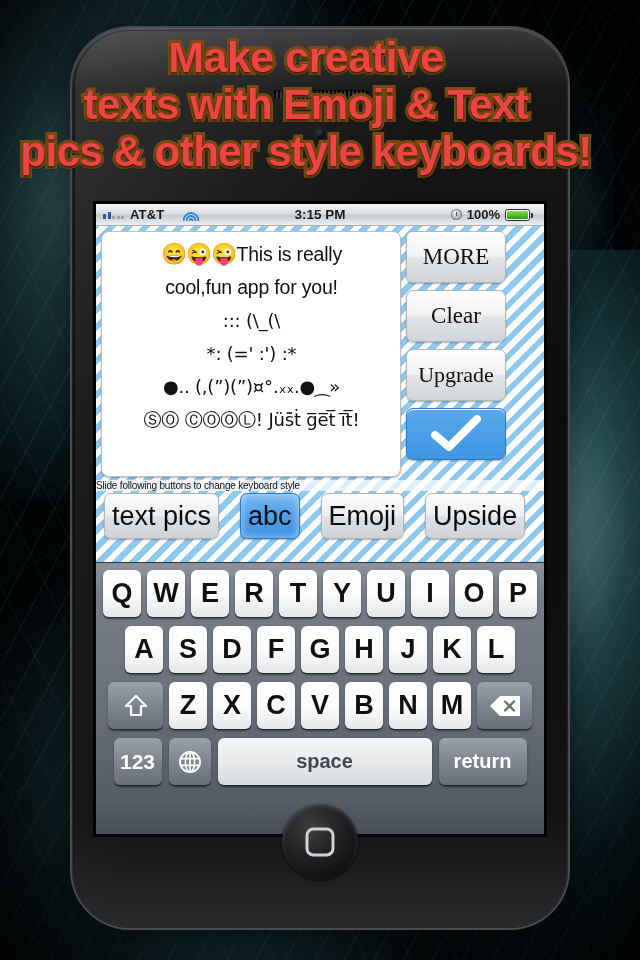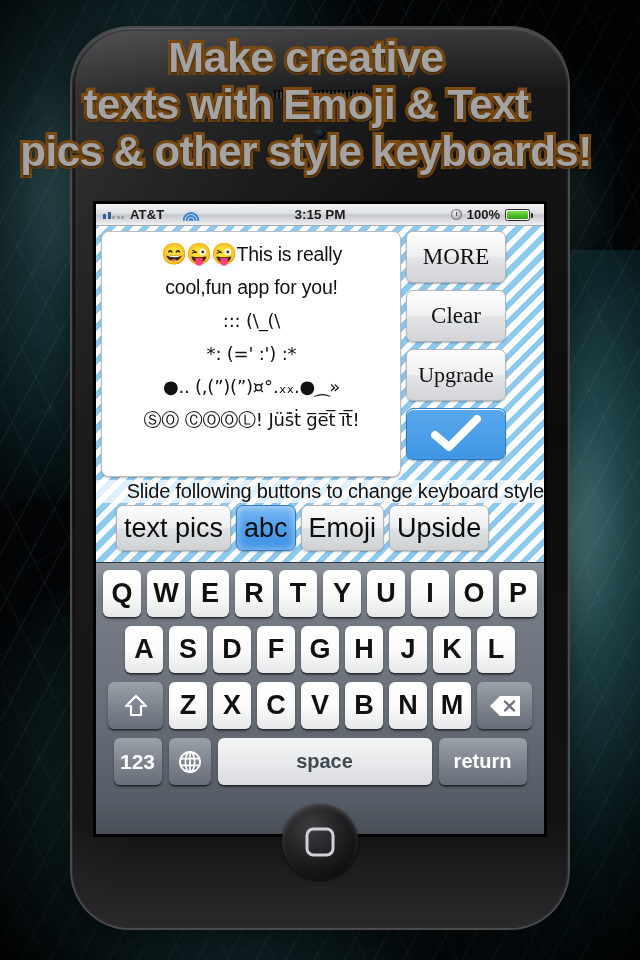--- a/index.html
+++ b/index.html
@@ -43,21 +43,21 @@
     position:absolute; inset:0;
     background:radial-gradient(ellipse at 50% 48%, rgba(0,0,0,0) 35%, rgba(0,0,0,.55) 78%, rgba(0,0,0,.88) 100%);
   }
 
   
   #headline {
     position:absolute; left:0; top:34px; width:612px;
     text-align:center; z-index:40;
     font-size:43px; line-height:47px; font-weight:700;
     letter-spacing:-0.5px;
-    color:#a3a3a3;
+    color:#ef4444;
     -webkit-text-stroke:6px #7a4a12;
     paint-order:stroke fill;
     text-shadow:0 2px 3px rgba(0,0,0,.55);
   }
   #headline .ln { display:block; white-space:nowrap; }
   #headline .ln2 { font-size:42px; }
   #headline .ln3 { font-size:42px; }
 
   
   #phone {
@@ -181,26 +181,26 @@
   }
   .sbtn.upgrade { font-size:22px; }
   .sbtn.check {
     background:linear-gradient(180deg,#5aa9ec 0%,#3f96e3 100%);
     border:1px solid #2d7bc4;
   }
   .sbtn.check svg { width:50px; height:38px; }
 
   
   #hint {
-    margin-top:3px; text-align:right; font-size:20px; color:#101010;
+    margin-top:3px; text-align:left; font-size:10px; color:#101010;
     letter-spacing:-.2px; background:rgba(255,255,255,.72);
   }
 
   
-  #styletabs { display:flex; gap:5px; padding:2px 4px 0 20px; }
+  #styletabs { display:flex; gap:21px; padding:2px 4px 0 8px; }
   .stab {
     height:46px; border-radius:7px;
     background:linear-gradient(180deg,#fcfcfc 0%,#eceef0 50%,#dfe2e4 52%,#ced2d5 100%);
     border:1px solid #b1b5b8; color:#0c0c0c;
     font-size:27px; display:flex; align-items:center; justify-content:center;
     padding:0 7px; white-space:nowrap;
     box-shadow:0 1px 2px rgba(0,0,0,.28), inset 0 1px 0 rgba(255,255,255,.9);
   }
   .stab.sel {
     background:linear-gradient(180deg,#76b8f2 0%,#4f9de9 52%,#3f93e6 100%);

